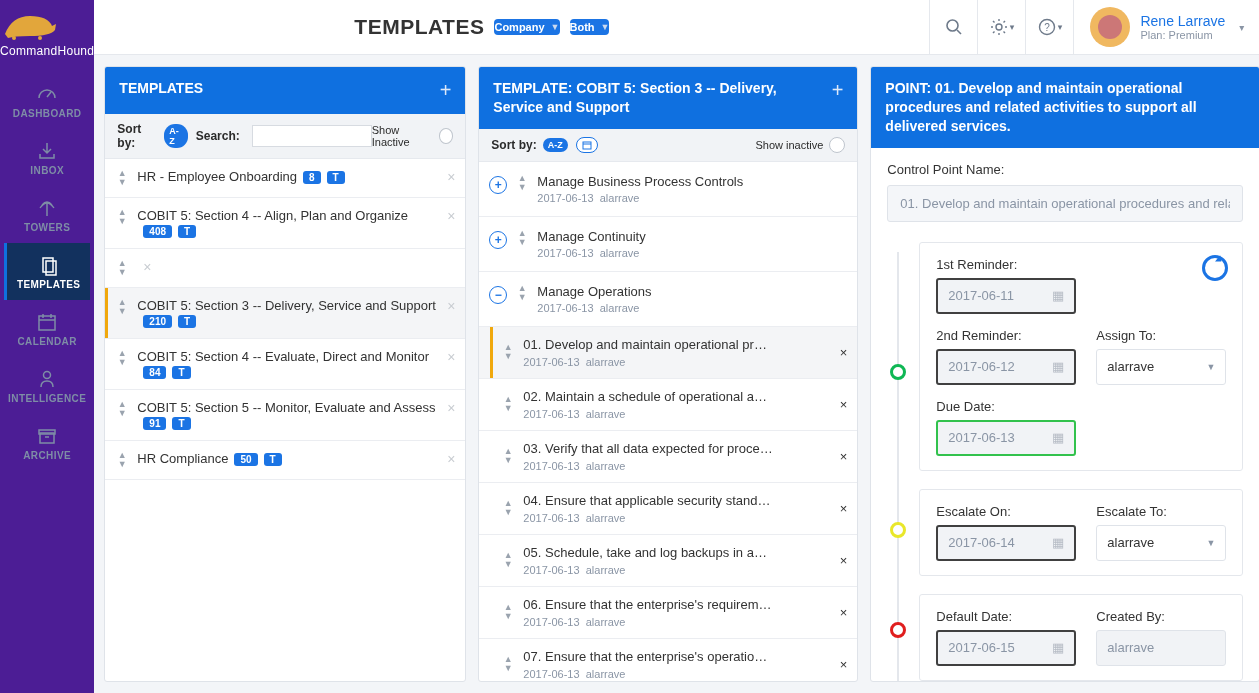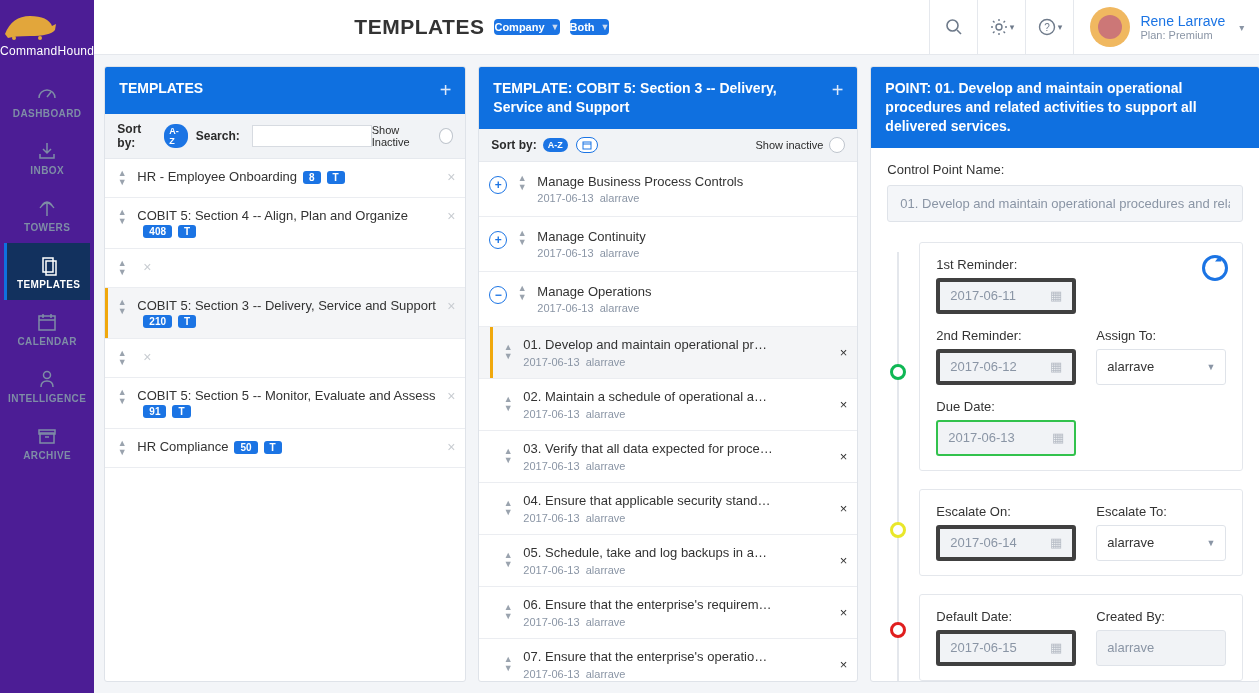--- a/index.html
+++ b/index.html
@@ -78,21 +78,21 @@
   .tl-dot { position:absolute; left:3px; width:16px; height:16px; border-radius:50%; background:#fff; }
   .tl-green { top:122px; border:3px solid #0fb754; }
   .tl-yellow { top:280px; border:3px solid #e9e72a; }
   .tl-red { top:380px; border:3px solid #e01e1e; }
   .cards { flex:1; }
   .card { border:1px solid #e4e7ec; border-radius:3px; padding:14px 16px; margin-bottom:18px; position:relative;}
   .card-row { display:flex; gap:20px; margin-bottom:14px;}
   .card-col { flex:1; }
   .card-col.small{flex:0 0 120px;}
   .clabel { font-size:13px; color:#333; margin-bottom:6px;}
-  .date-input { display:flex; align-items:center; border:4px solid #404040; background:#f1f3f6; border-radius:3px; height:36px; padding:0 10px; color:#8a95a5; width:140px;}
+  .date-input { display:flex; align-items:center; border:2px solid #404040; background:#f1f3f6; border-radius:3px; height:36px; padding:0 10px; color:#8a95a5; width:140px;}
   .date-input .cal-ic{ margin-left:auto; color:#b6bcc5;}
   .date-input.green{ border:2px solid #32c24d; }
   .select-input { display:flex; align-items:center; border:1px solid #dfe3e9; background:#fff; height:36px; padding:8px 10px; border-radius:3px; color:#333; width:130px; font-size:13px;}
   .select-input .chev{ margin-left:auto; font-size:9px; color:#8a95a5;}
   .refresh-ic{ position:absolute; top:12px; right:14px; width:26px;height:26px; border:3px solid #1b74e4; border-radius:50%; display:flex;align-items:center;justify-content:center;color:#1b74e4;}
   .refresh-ic::after{content:"";width:0;height:0;border-left:5px solid #1b74e4;border-top:4px solid transparent;border-bottom:4px solid transparent;position:absolute;top:-2px;right:3px;transform:rotate(40deg);}
 
   svg { display:block; }
   input { font-family: inherit; font-size: inherit; }
 </style>
@@ -281,20 +281,21 @@
                 <span>▼</span>
               </div>
               <div class="row-main"><span class="row-title">COBIT 5: Section 3 -- Delivery, Service and Support</span><span class="badge-b">210</span><span class="badge-b">T</span></div>
               <span class="close">×</span>
             </div>
             <div class="row">
               <div class="drag">
                 <span>▲</span>
                 <span>▼</span>
               </div>
+              <div class="row-main"><span class="row-title">COBIT 5: Section 4 -- Evaluate, Direct and Monitor</span><span class="badge-b">84</span><span class="badge-b">T</span></div>
               <span class="close">×</span>
             </div>
             <div class="row">
               <div class="drag">
                 <span>▲</span>
                 <span>▼</span>
               </div>
               <div class="row-main"><span class="row-title">COBIT 5: Section 5 -- Monitor, Evaluate and Assess</span><span class="badge-b">91</span><span class="badge-b">T</span></div>
               <span class="close">×</span>
             </div>

